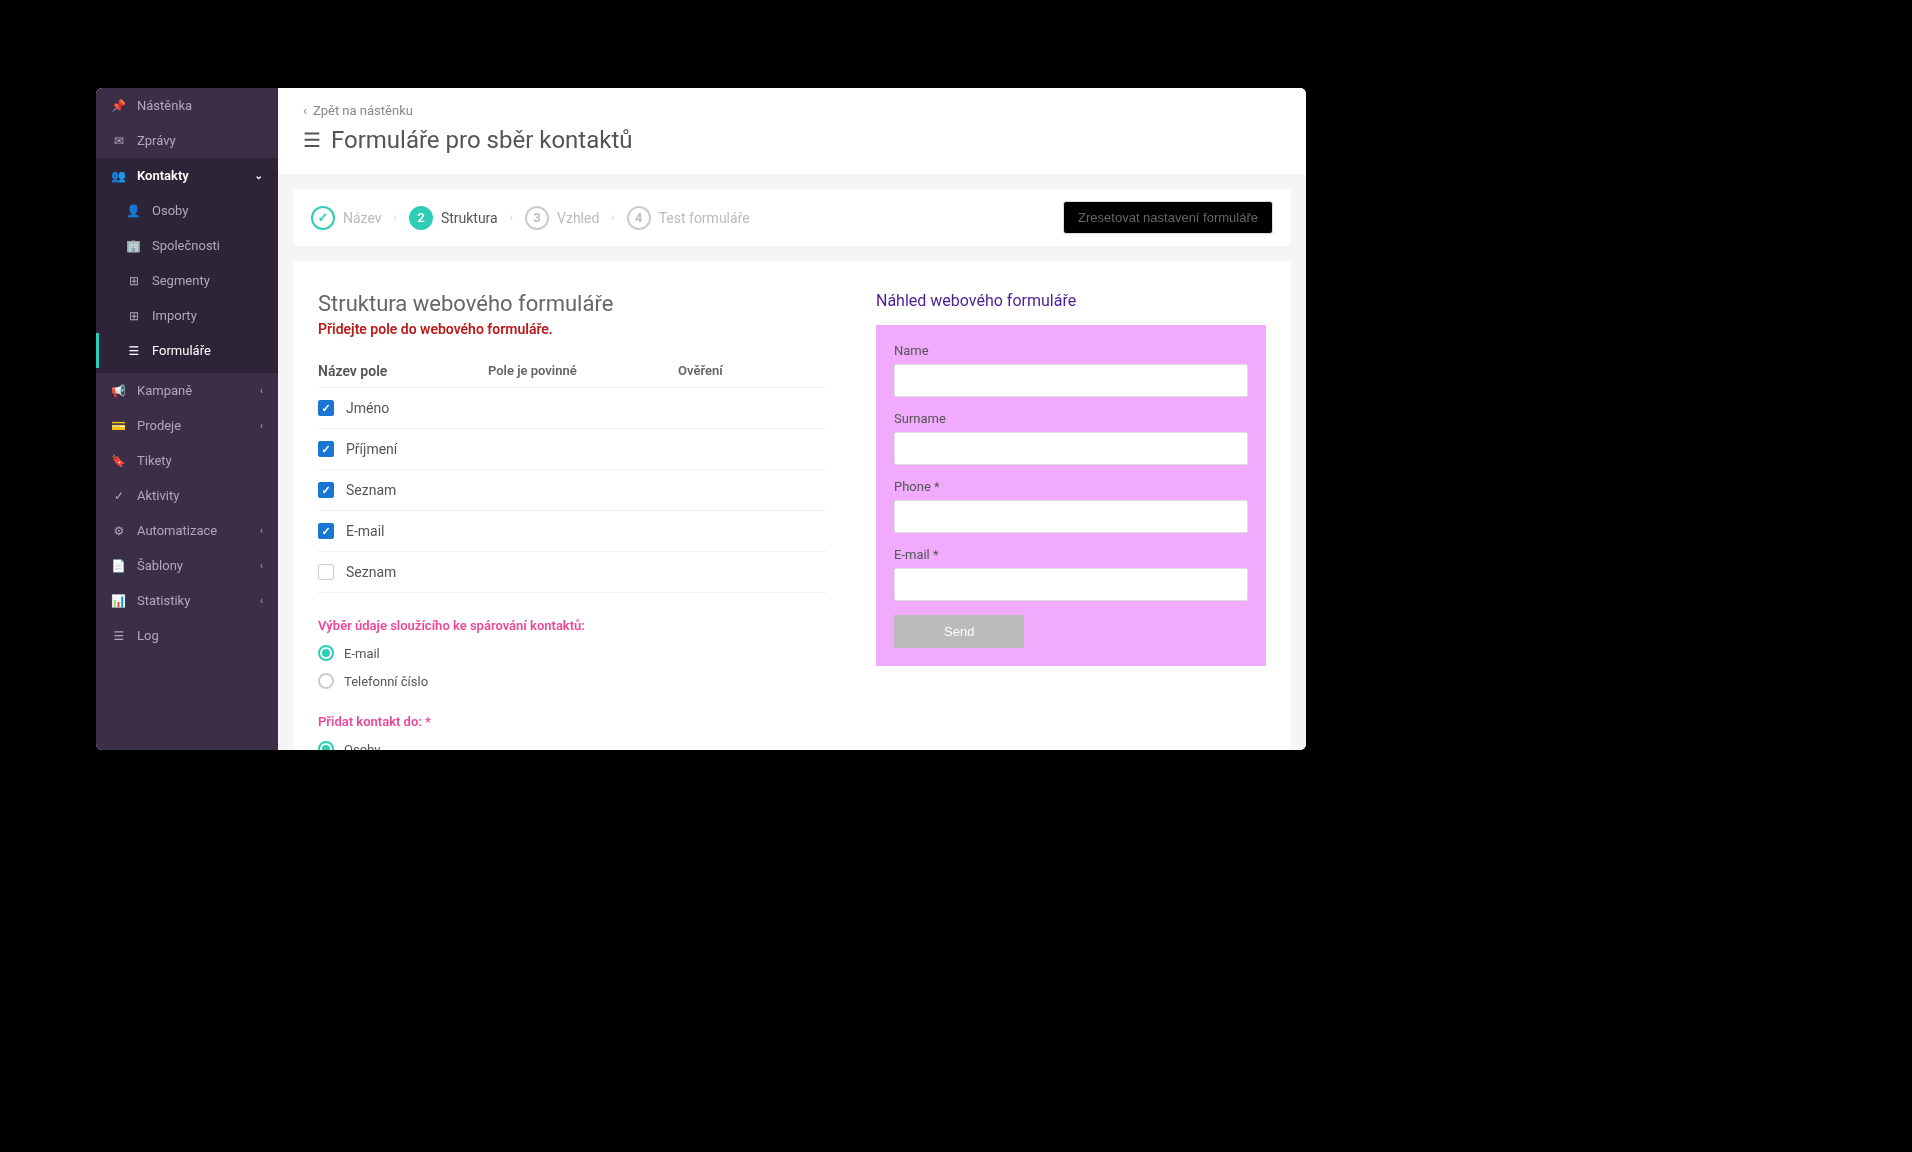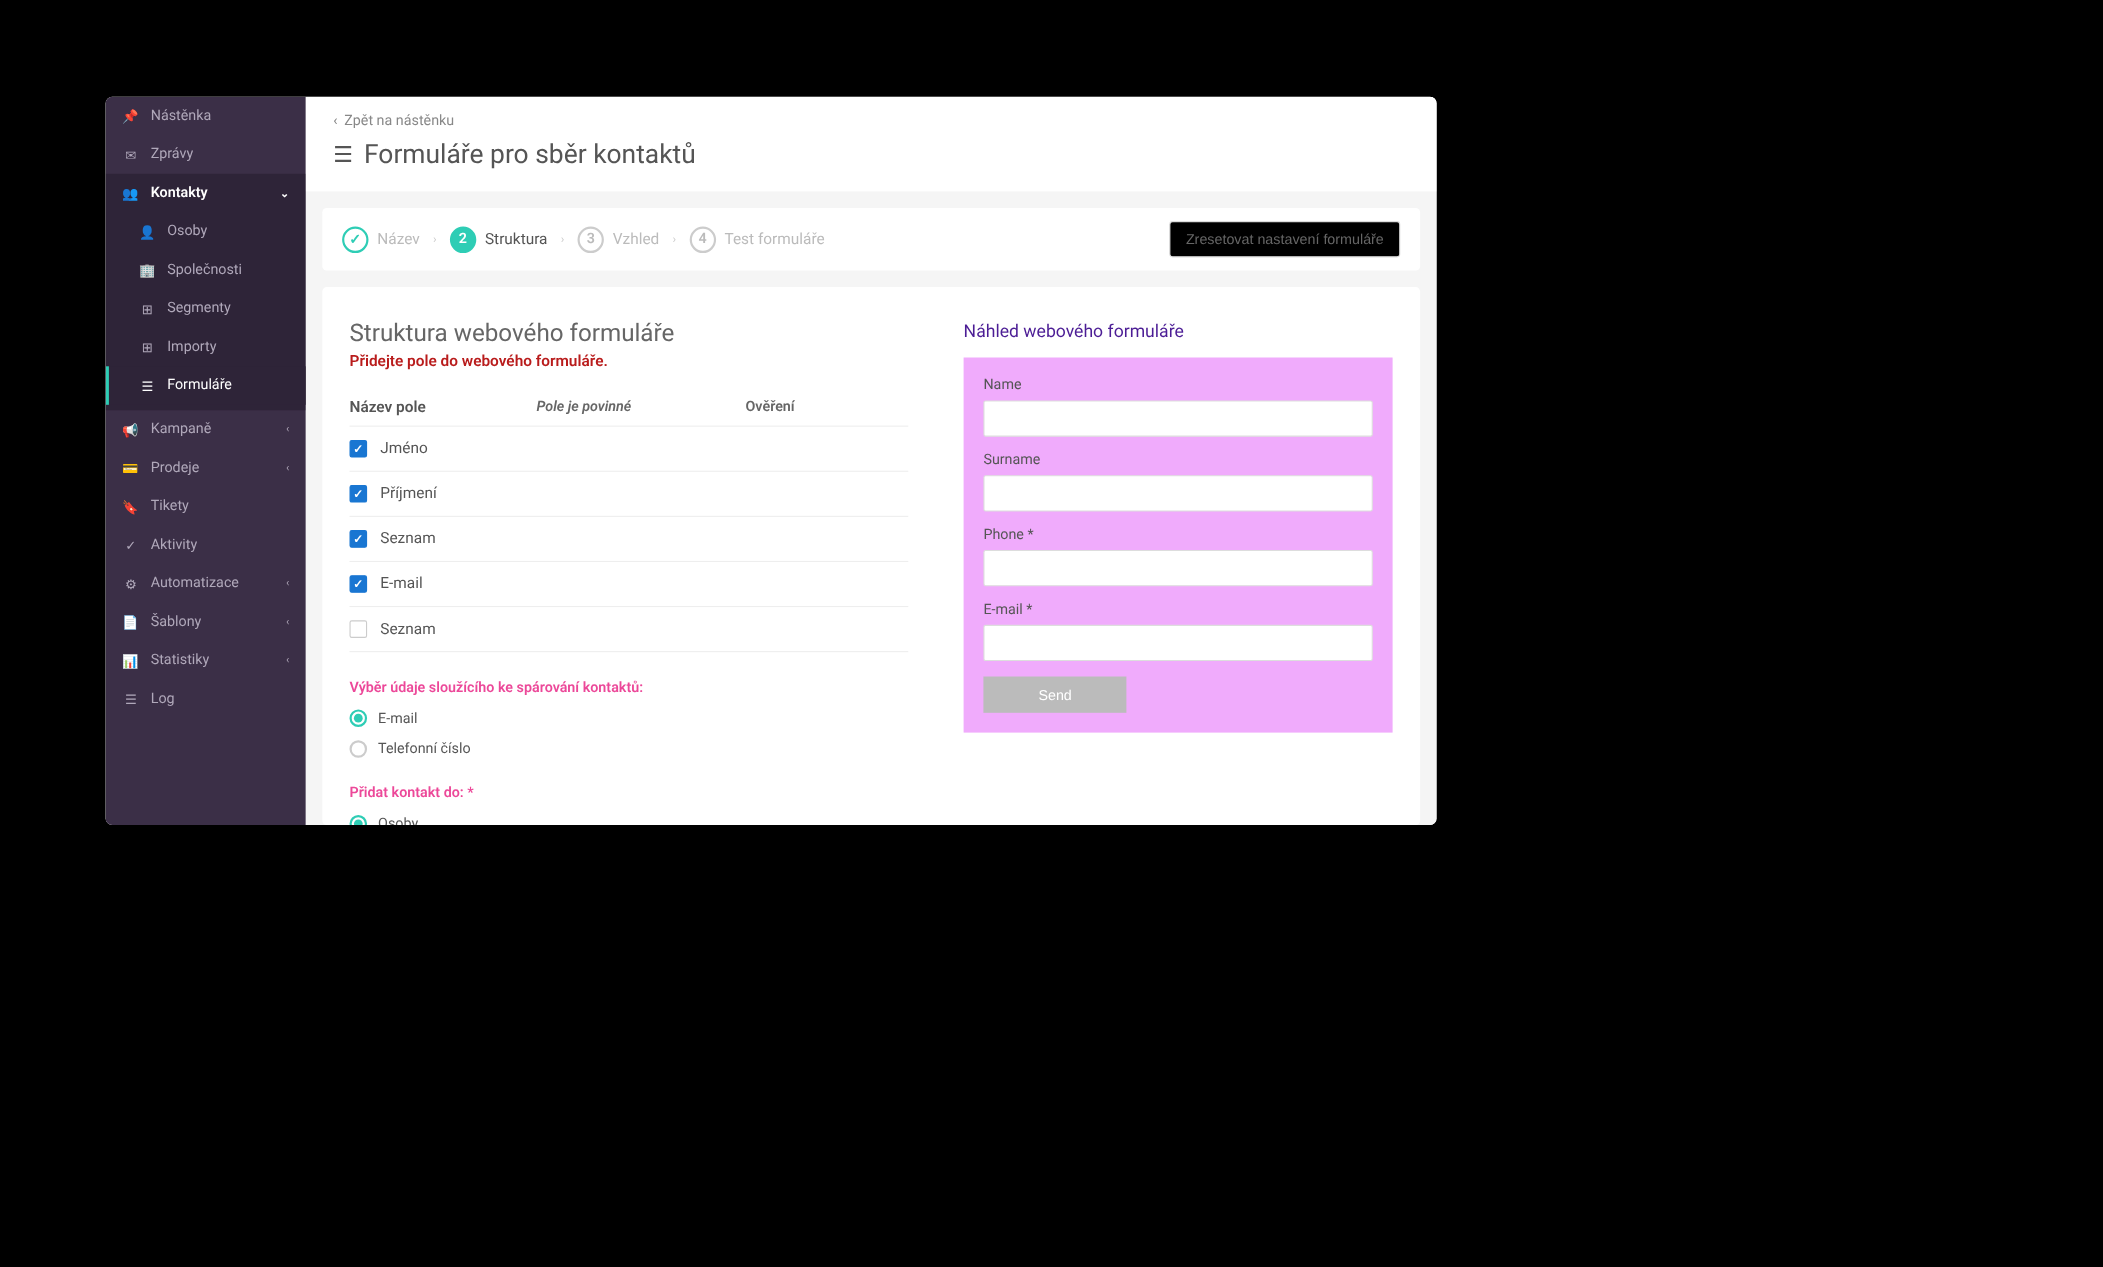--- a/index.html
+++ b/index.html
@@ -38,21 +38,21 @@
 .content-left { flex: 1; padding: 30px 25px; overflow-y: auto; }
 .content-right { width: 440px; padding: 30px 25px; }
 
 .section-title { font-size: 22px; font-weight: 400; color: #666; margin-bottom: 5px; }
 .section-subtitle { font-size: 14px; font-weight: 600; color: #b91c1c; margin-bottom: 18px; }
 
 .field-table { width: 100%; }
 .field-header { display: flex; padding: 8px 0; border-bottom: 1px solid #eee; font-size: 13px; font-weight: 600; color: #666; }
 .field-row { display: flex; align-items: flex-start; padding: 12px 0; border-bottom: 1px solid #eee; }
 .col-name { flex: 0 0 170px; display: flex; align-items: center; gap: 12px; font-size: 14px; color: #555; }
-.col-req { flex: 0 0 190px; font-style: italic; }
+.col-req { flex: 0 0 190px; }
 .col-ver { flex: 1; }
 
 .checkbox { width: 16px; height: 16px; border: 1px solid #ccc; border-radius: 2px; display: inline-flex; align-items: center; justify-content: center; cursor: pointer; flex-shrink: 0; }
 .checkbox.checked { background: #1976d2; border-color: #1976d2; }
 .checkbox.checked::after { content: "✓"; color: #fff; font-size: 11px; font-weight: bold; }
 
 .toggle { width: 34px; height: 18px; background: #888; border-radius: 9px; position: relative; cursor: pointer; }
 .toggle::after { content: ""; position: absolute; width: 14px; height: 14px; background: #fff; border-radius: 50%; top: 2px; left: 2px; transition: left 0.2s; }
 .toggle.on { background: #2ecdb5; }
 .toggle.on::after { left: 18px; }

